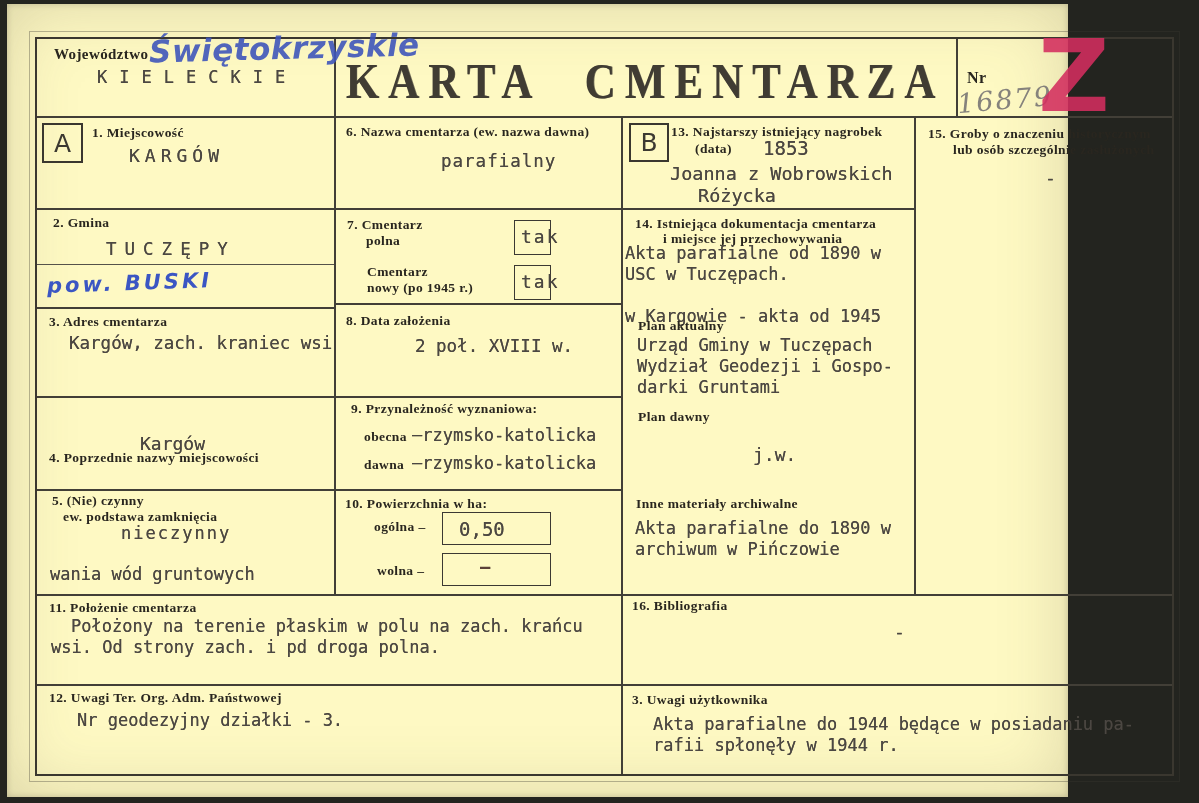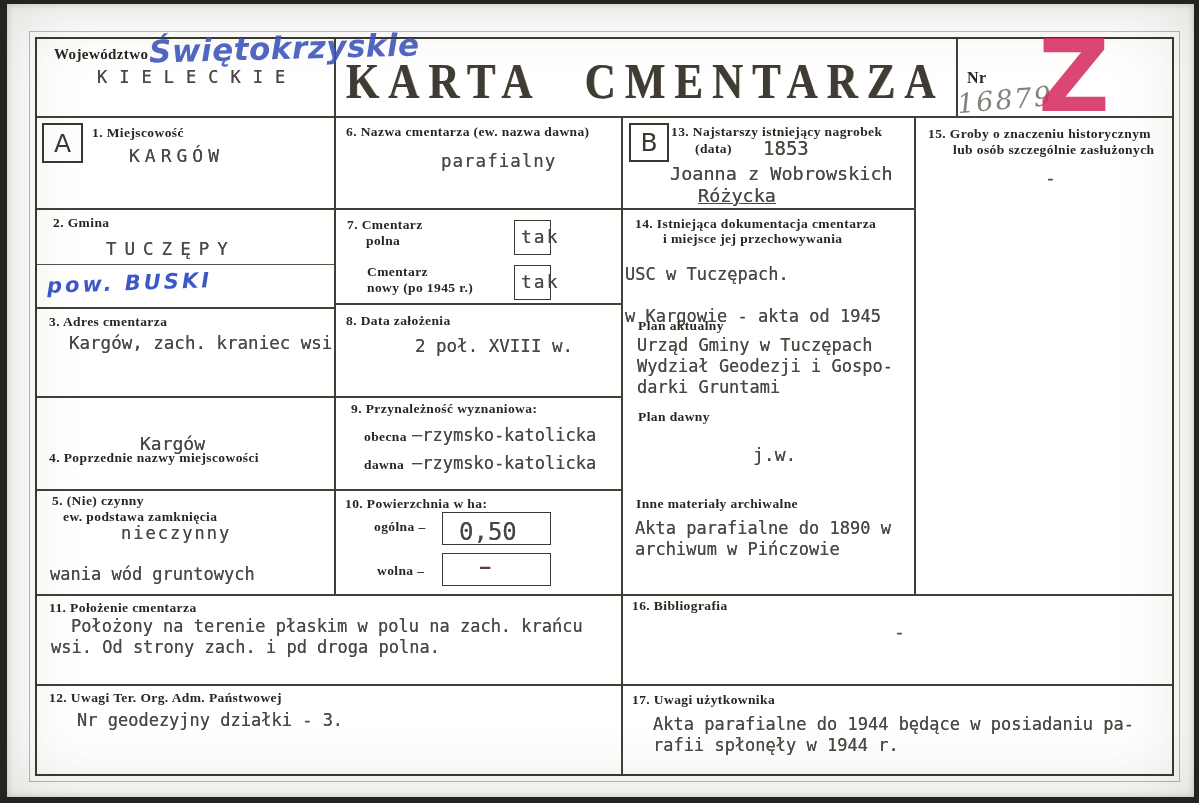--- a/index.html
+++ b/index.html
@@ -1,18 +1,18 @@
 <!DOCTYPE html>
 <html><head>
 <meta charset="utf-8">
 <style>
   html,body{margin:0;padding:0;}
   body{width:1199px;height:803px;background:#23241f;position:relative;overflow:hidden;
        font-family:"Liberation Sans",sans-serif;}
-  .paper{position:absolute;left:7px;top:4px;width:1187px;height:793px;background:#ffffff;
+  .paper{position:absolute;left:7px;top:4px;width:1061px;height:793px;background:#fef9c3;
          box-shadow:inset 0 0 70px rgba(95,88,70,0.22), inset 0 0 6px rgba(60,55,45,0.25);}
   .frame{position:absolute;left:28px;top:33px;width:1135px;height:735px;
          border:2.5px solid #3a372f;outline:1px solid rgba(60,57,50,0.35);outline-offset:5px;}
   .hline{position:absolute;height:1.6px;background:#423f37;}
   .hline.thin{height:1.1px;background:#55524a;}
   .vline{position:absolute;width:1.6px;background:#423f37;}
   .label{position:absolute;font-family:"Liberation Serif","DejaVu Serif",serif;font-weight:700;
          font-size:13.5px;color:#29261f;letter-spacing:0.4px;white-space:nowrap;}
   .typed{position:absolute;font-family:"DejaVu Sans Mono","Liberation Mono",monospace;
          font-size:17px;color:#4b4742;white-space:nowrap;text-shadow:0 0 0.5px rgba(70,65,58,0.85);}
@@ -101,37 +101,38 @@
 
     <div class="label" style="left:314px;top:362px;">9. Przynależność wyznaniowa:</div>
     <div class="label" style="left:327px;top:390px;">obecna</div>
     <div class="typed" style="left:375px;top:386px;">–rzymsko-katolicka</div>
     <div class="label" style="left:327px;top:418px;">dawna</div>
     <div class="typed" style="left:375px;top:414px;">–rzymsko-katolicka</div>
 
     <div class="label" style="left:308px;top:457px;">10. Powierzchnia w ha:</div>
     <div class="label" style="left:337px;top:480px;">ogólna –</div>
     <div class="tickbox" style="left:405px;top:473px;width:107px;height:31px;"></div>
-    <div class="typed" style="left:422px;top:479px;font-size:24px;">0,50</div>
+    <div class="typed" style="left:422px;top:479px;font-size:19px;">0,50</div>
     <div class="label" style="left:340px;top:524px;">wolna –</div>
     <div class="tickbox" style="left:405px;top:514px;width:107px;height:31px;"></div>
     <div class="typed" style="left:443px;top:518px;font-size:17px;color:#5c4138;font-weight:bold;">—</div>
 
     <div class="corner-box" style="left:592px;top:84px;width:36px;height:35px;">
       <span>B</span>
     </div>
 
     <div class="label" style="left:634px;top:85px;">13. Najstarszy istniejący nagrobek</div>
     <div class="label" style="left:658px;top:102px;">(data)</div>
     <div class="typed" style="left:726px;top:98px;font-size:19px;">1853</div>
     <div class="typed" style="left:633px;top:124px;font-size:18.5px;">Joanna z Wobrowskich</div>
-    <div class="typed" style="left:661px;top:146px;font-size:18.5px;text-decoration:underline;">Różycka</div>
+    <div class="typed" style="left:661px;top:146px;font-size:18.5px;">Różycka</div>
 
     <div class="label" style="left:598px;top:177px;">14. Istniejąca dokumentacja cmentarza</div>
     <div class="label" style="left:626px;top:192px;">i miejsce jej przechowywania</div>
+    <div class="typed" style="left:588px;top:204px;">Akta parafialne od 1890 w</div>
     <div class="typed" style="left:588px;top:225px;text-align:right;">USC w Tuczępach.</div>
     <div class="typed" style="left:588px;top:267px;">w Kargowie - akta od 1945</div>
     <div class="label" style="left:601px;top:279px;">Plan aktualny</div>
     <div class="typed" style="left:600px;top:296px;">Urząd Gminy w Tuczępach</div>
     <div class="typed" style="left:600px;top:317px;">Wydział Geodezji i Gospo-</div>
     <div class="typed" style="left:600px;top:338px;">darki Gruntami</div>
     <div class="label" style="left:601px;top:370px;">Plan dawny</div>
     <div class="typed" style="left:716px;top:405px;font-size:18px;">j.w.</div>
     <div class="label" style="left:599px;top:457px;">Inne materiały archiwalne</div>
     <div class="typed" style="left:598px;top:479px;">Akta parafialne do 1890 w</div>
@@ -144,18 +145,18 @@
     <div class="label" style="left:12px;top:561px;">11. Położenie cmentarza</div>
     <div class="typed" style="left:34px;top:577px;">Położony na terenie płaskim w polu na zach. krańcu</div>
     <div class="typed" style="left:14px;top:598px;">wsi. Od strony zach. i pd droga polna.</div>
 
     <div class="label" style="left:12px;top:651px;">12. Uwagi Ter. Org. Adm. Państwowej</div>
     <div class="typed" style="left:40px;top:671px;">Nr geodezyjny działki - 3.</div>
 
     <div class="label" style="left:595px;top:559px;">16. Bibliografia</div>
     <div class="typed" style="left:857px;top:582px;font-size:18px;">-</div>
 
-    <div class="label" style="left:595px;top:653px;">17. Uwagi użytkownika</div>
+    <div class="label" style="left:595px;top:653px;">3. Uwagi użytkownika</div>
     <div class="typed" style="left:616px;top:675px;">Akta parafialne do 1944 będące w posiadaniu pa-</div>
     <div class="typed" style="left:616px;top:696px;">rafii spłonęły w 1944 r.</div>
 
   </div>
 </div>
 
 </body></html>

